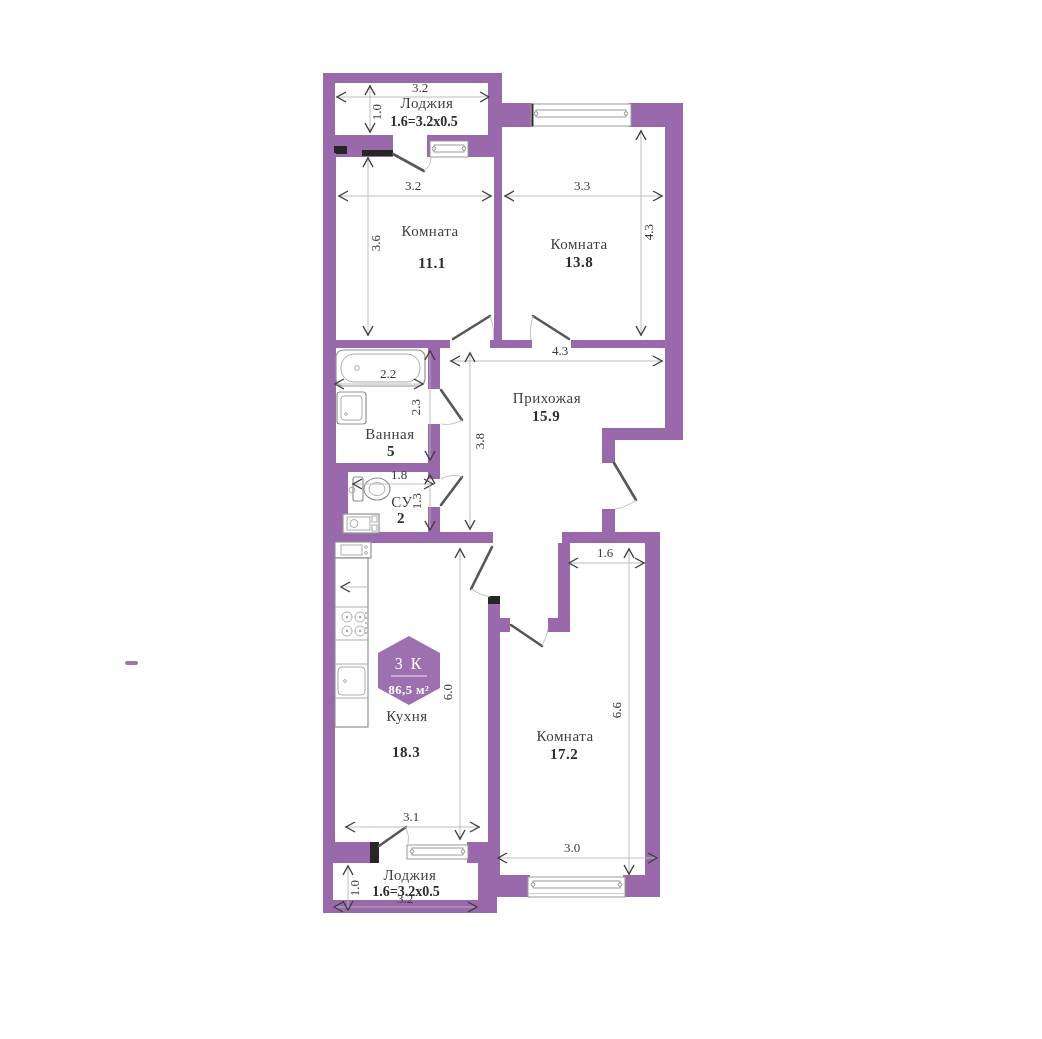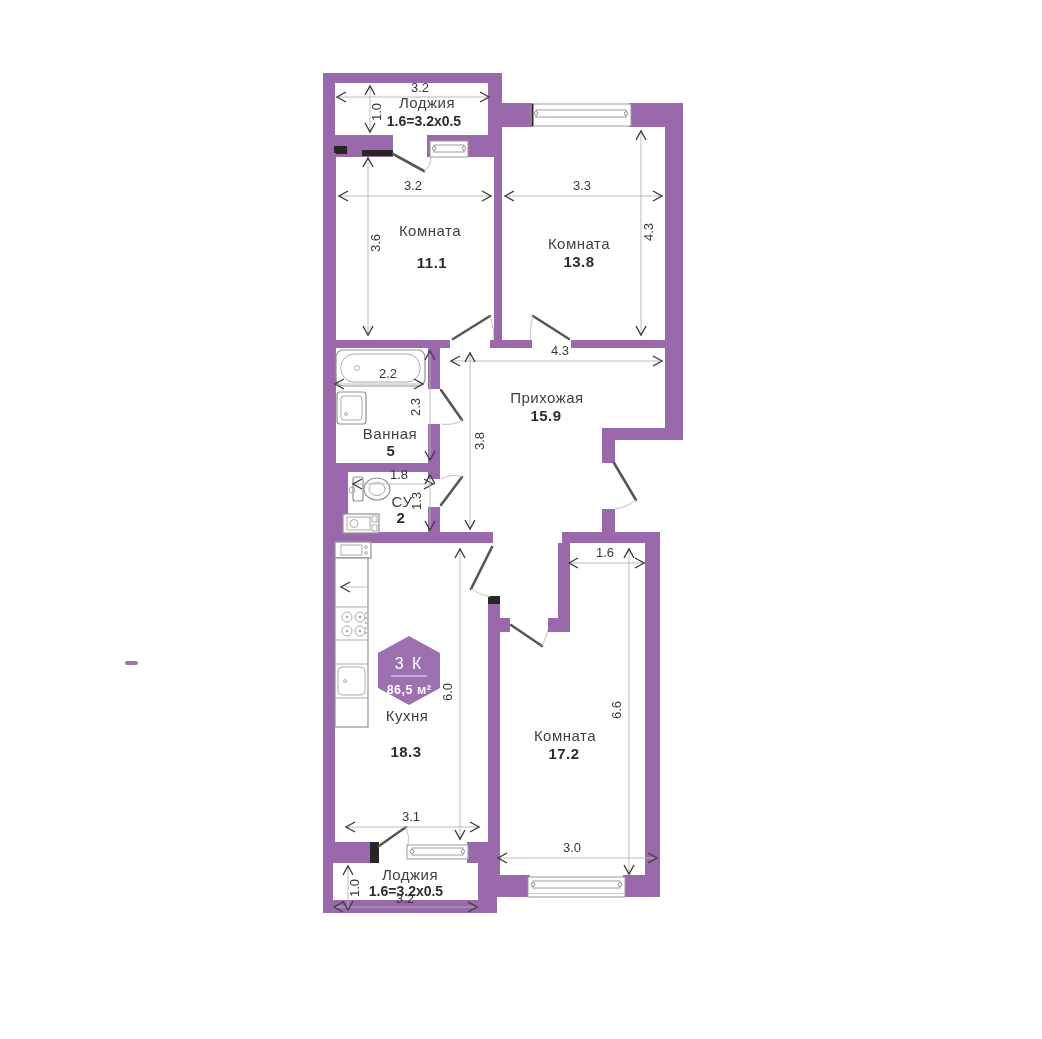--- a/index.html
+++ b/index.html
@@ -1,17 +1,17 @@
 <!DOCTYPE html>
 <html style="--wall: #9a69ac; --badge: #9d70b0;"><head>
 <meta charset="utf-8">
 <style>
   html,body{margin:0;padding:0;background:#ffffff;}
   #stage{position:relative;width:1042px;height:1039px;background:#fff;overflow:hidden;
-         font-family:Liberation Sans, sans-serif;}
+         font-family:Liberation Serif, serif;}
   .wall{fill:var(--wall,#9a69ac);}
   .blk{fill:#262626;}
   .winframe{fill:#ffffff;stroke:#9a9a9a;stroke-width:1;}
   .winpane{fill:#ffffff;stroke:#9a9a9a;stroke-width:1;}
   .winend{fill:#ffffff;stroke:#8f8f8f;stroke-width:1;}
   .leaf{stroke:#575757;stroke-width:2.6;stroke-linecap:round;}
   .arc{stroke:#c2c2c2;stroke-width:1;fill:none;}
   .fixture{fill:#ffffff;stroke:#929292;stroke-width:1.2;}
   .fixthin{fill:none;stroke:#a2a2a2;stroke-width:0.9;}
   .dimline{stroke:#b5b5b5;stroke-width:0.9;}

